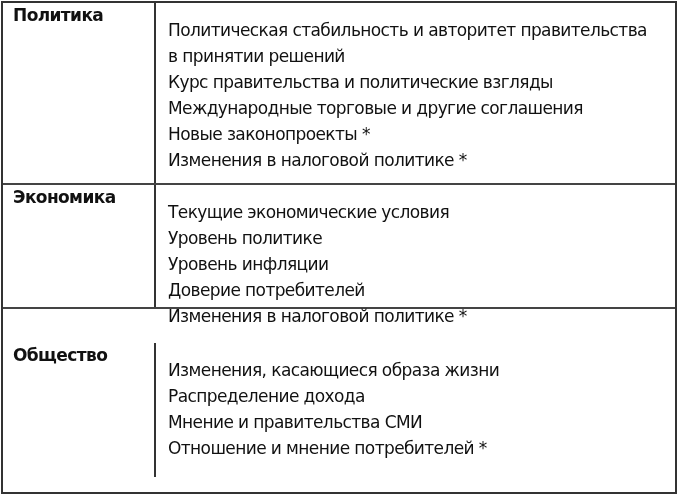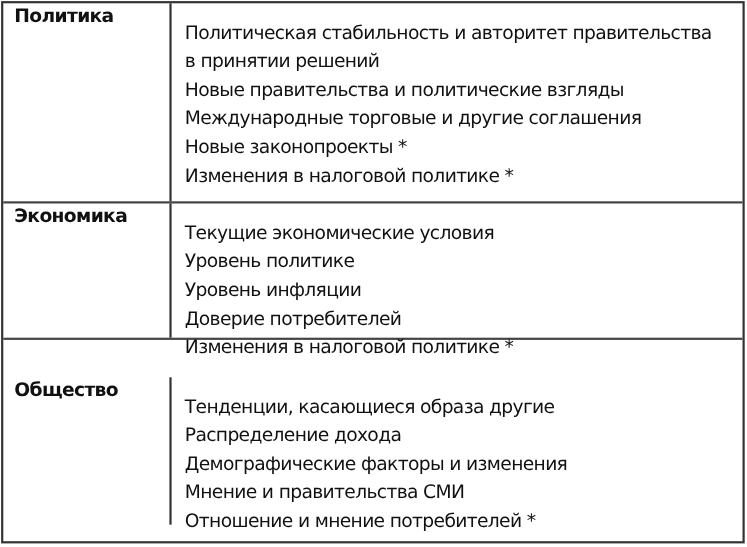--- a/index.html
+++ b/index.html
@@ -18,39 +18,38 @@
   </style>
 </head>
 <body>
 
 <div class="table">
   <div class="row" style="top:0;height:182px;">
     <div class="cat">Политика</div>
     <div class="items">
       <div>Политическая стабильность и авторитет правительства</div>
       <div>в принятии решений</div>
-      <div>Новые правительства и политические взгляды</div>
+      <div>Курс правительства и политические взгляды</div>
       <div>Международные торговые и другие соглашения</div>
       <div>Новые законопроекты *</div>
       <div>Изменения в налоговой политике *</div>
     </div>
   </div>
   <div class="row" style="top:182px;height:124px;">
     <div class="cat">Экономика</div>
     <div class="items">
       <div>Текущие экономические условия</div>
       <div>Уровень политике</div>
       <div>Уровень инфляции</div>
       <div>Доверие потребителей</div>
       <div>Изменения в налоговой политике *</div>
     </div>
   </div>
   <div class="row last" style="top:340px;height:134px;">
     <div class="cat">Общество</div>
     <div class="items">
-      <div>Тенденции, касающиеся образа другие</div>
+      <div>Изменения, касающиеся образа жизни</div>
       <div>Распределение дохода</div>
-      <div>Демографические факторы и изменения</div>
       <div>Мнение и правительства СМИ</div>
       <div>Отношение и мнение потребителей *</div>
     </div>
   </div>
 </div>
 
 </body></html>

